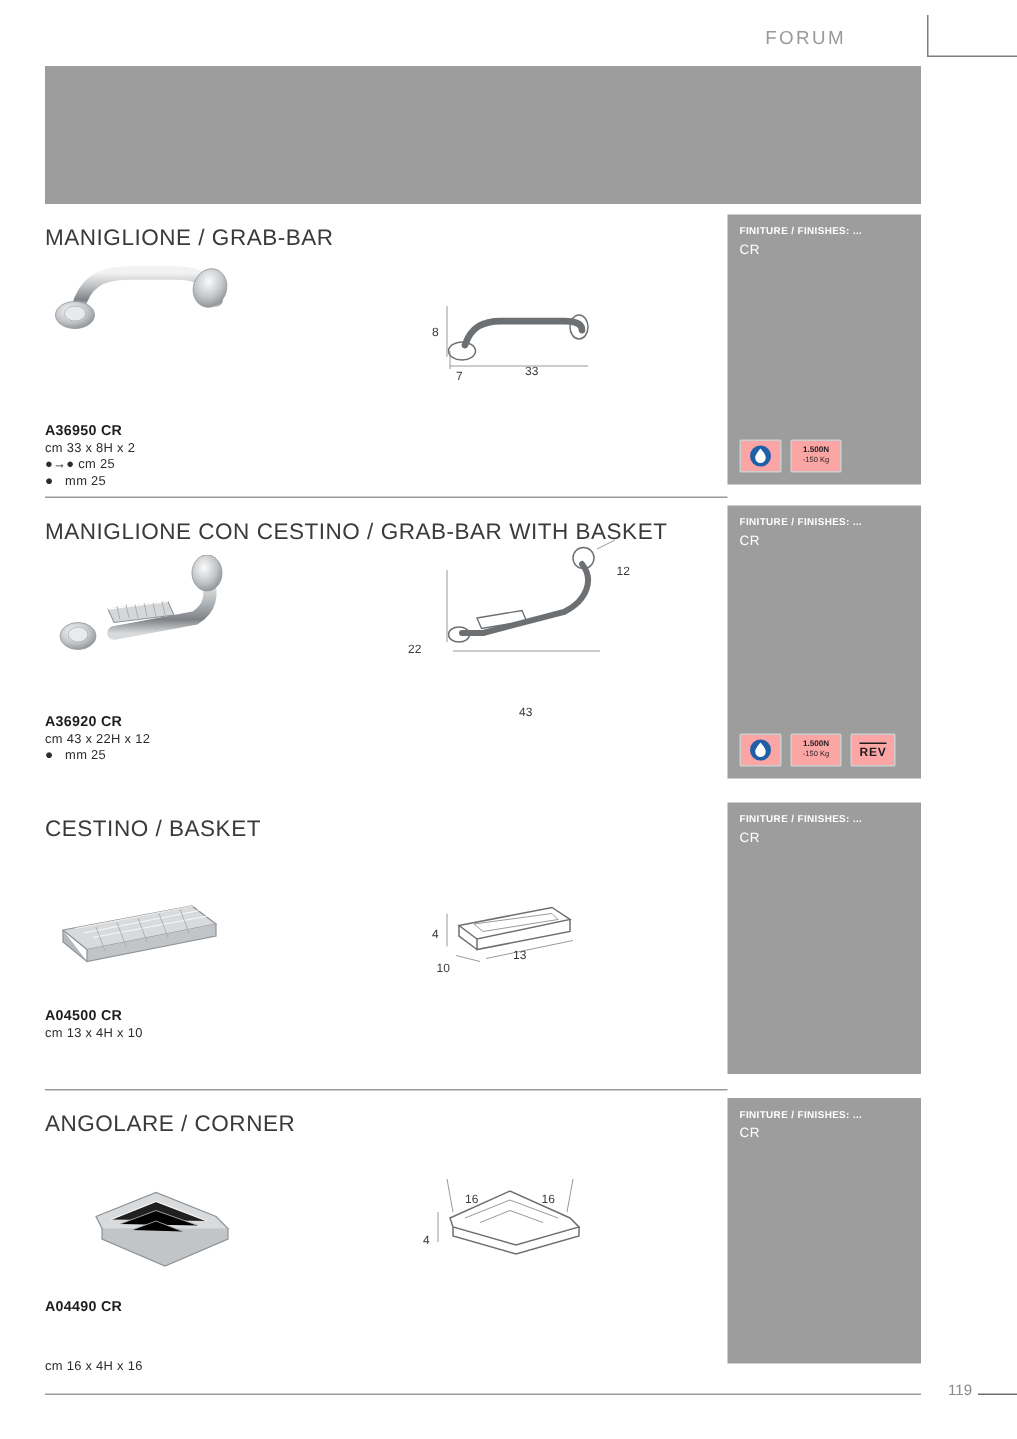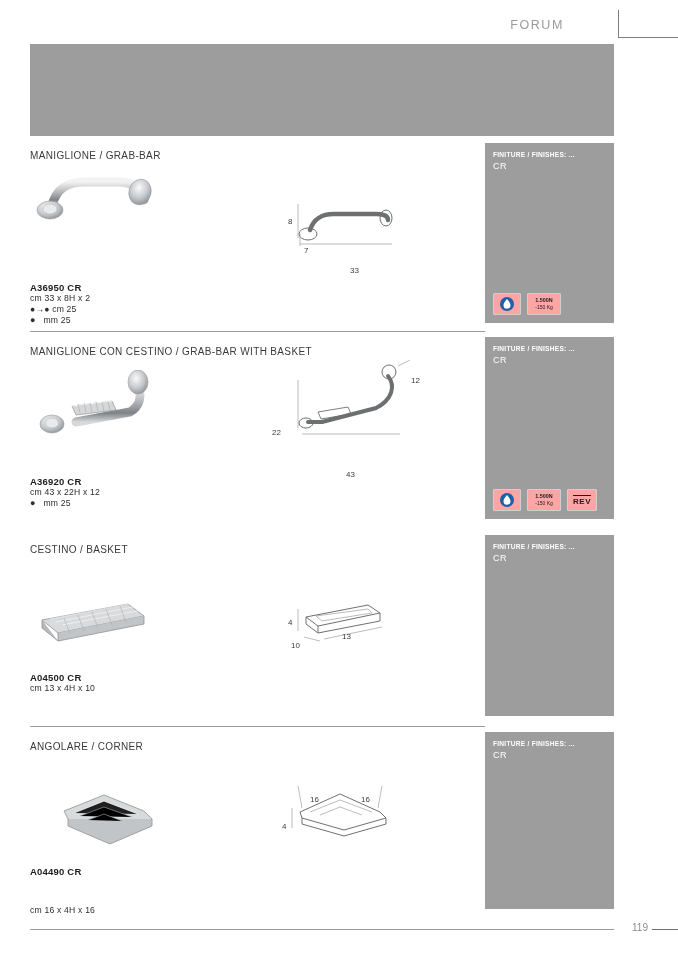--- a/index.html
+++ b/index.html
@@ -75,21 +75,21 @@
     left: 30px;
     width: 455px;
     height: 1px;
     background: #9a9a9a;
   }
 
   .product-title {
     position: absolute;
     left: 0;
     top: 14px;
-    font-size: 10px;
+    font-size: 15px;
     letter-spacing: 0.35px;
     color: #3a3a3a;
   }
 
   .product-code {
     position: absolute;
     left: 0;
     font-size: 9.5px;
     font-weight: bold;
     color: #1d1d1d;
@@ -243,21 +243,21 @@
       <svg class="tech" style="left:240px; top:58px;" width="140" height="60" viewBox="0 0 140 60">
         <path d="M40 36 C44 24 52 20 64 20 L106 20 C114 20 118 22 118 26" stroke="#6d7073" stroke-width="4.5" fill="none" stroke-linecap="round"></path>
         <ellipse cx="38" cy="40" rx="9" ry="6" fill="none" stroke="#6d7073" stroke-width="1"></ellipse>
         <ellipse cx="116" cy="24" rx="6" ry="8" fill="none" stroke="#6d7073" stroke-width="1"></ellipse>
         <line x1="28" y1="10" x2="28" y2="44" stroke="#8c8f92" stroke-width="0.6"></line>
         <line x1="30" y1="50" x2="122" y2="50" stroke="#8c8f92" stroke-width="0.6"></line>
         <line x1="30" y1="40" x2="30" y2="52" stroke="#8c8f92" stroke-width="0.6"></line>
       </svg>
       <div class="dim-label" style="left:258px; top:81px;">8</div>
       <div class="dim-label" style="left:274px; top:110px;">7</div>
-      <div class="dim-label" style="left:320px; top:107px;margin-top:23px;">33</div>
+      <div class="dim-label" style="left:320px; top:107px;">33</div>
 
       <div class="product-code" style="top:146px;">A36950 CR</div>
       <div class="product-dims" style="top:157px;">cm 33 x 8H x 2</div>
       <div class="product-dims" style="top:168px;">
         <span>●→●</span>
         <span>cm 25</span>
       </div>
       <div class="product-dims" style="top:179px;">
         <span class="dot">●</span>
         &nbsp;&nbsp;<span>mm 25</span>

